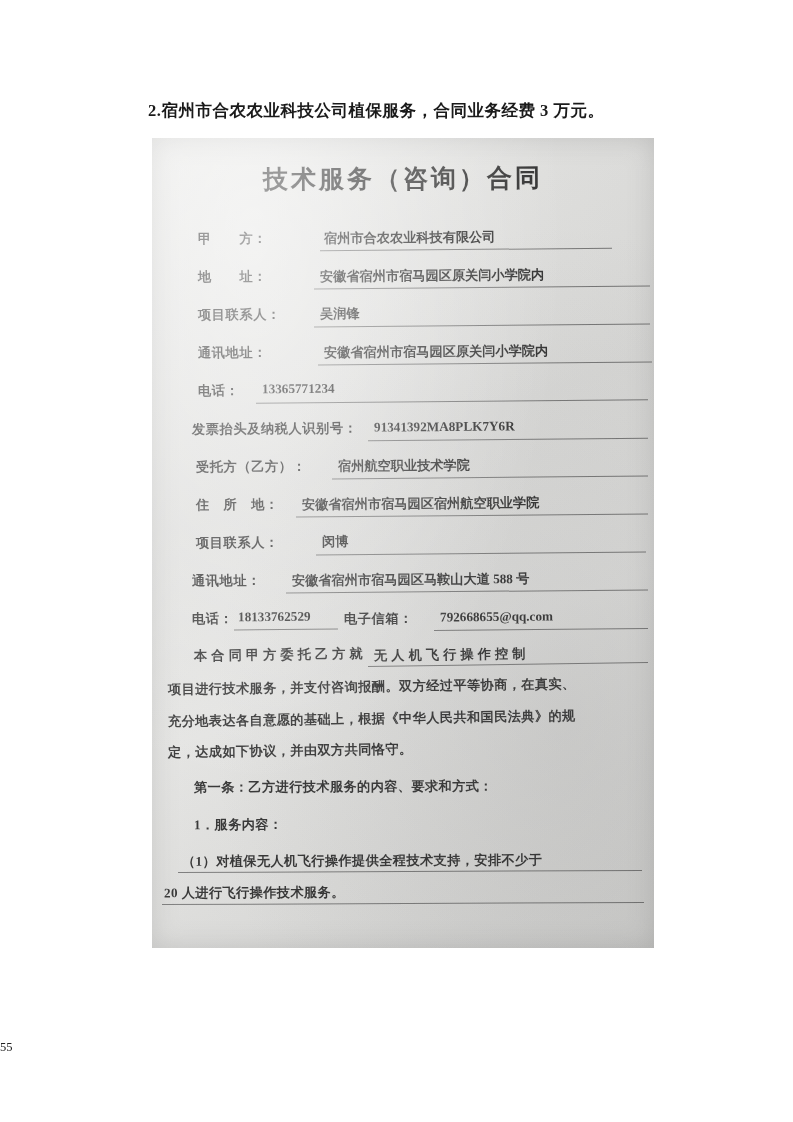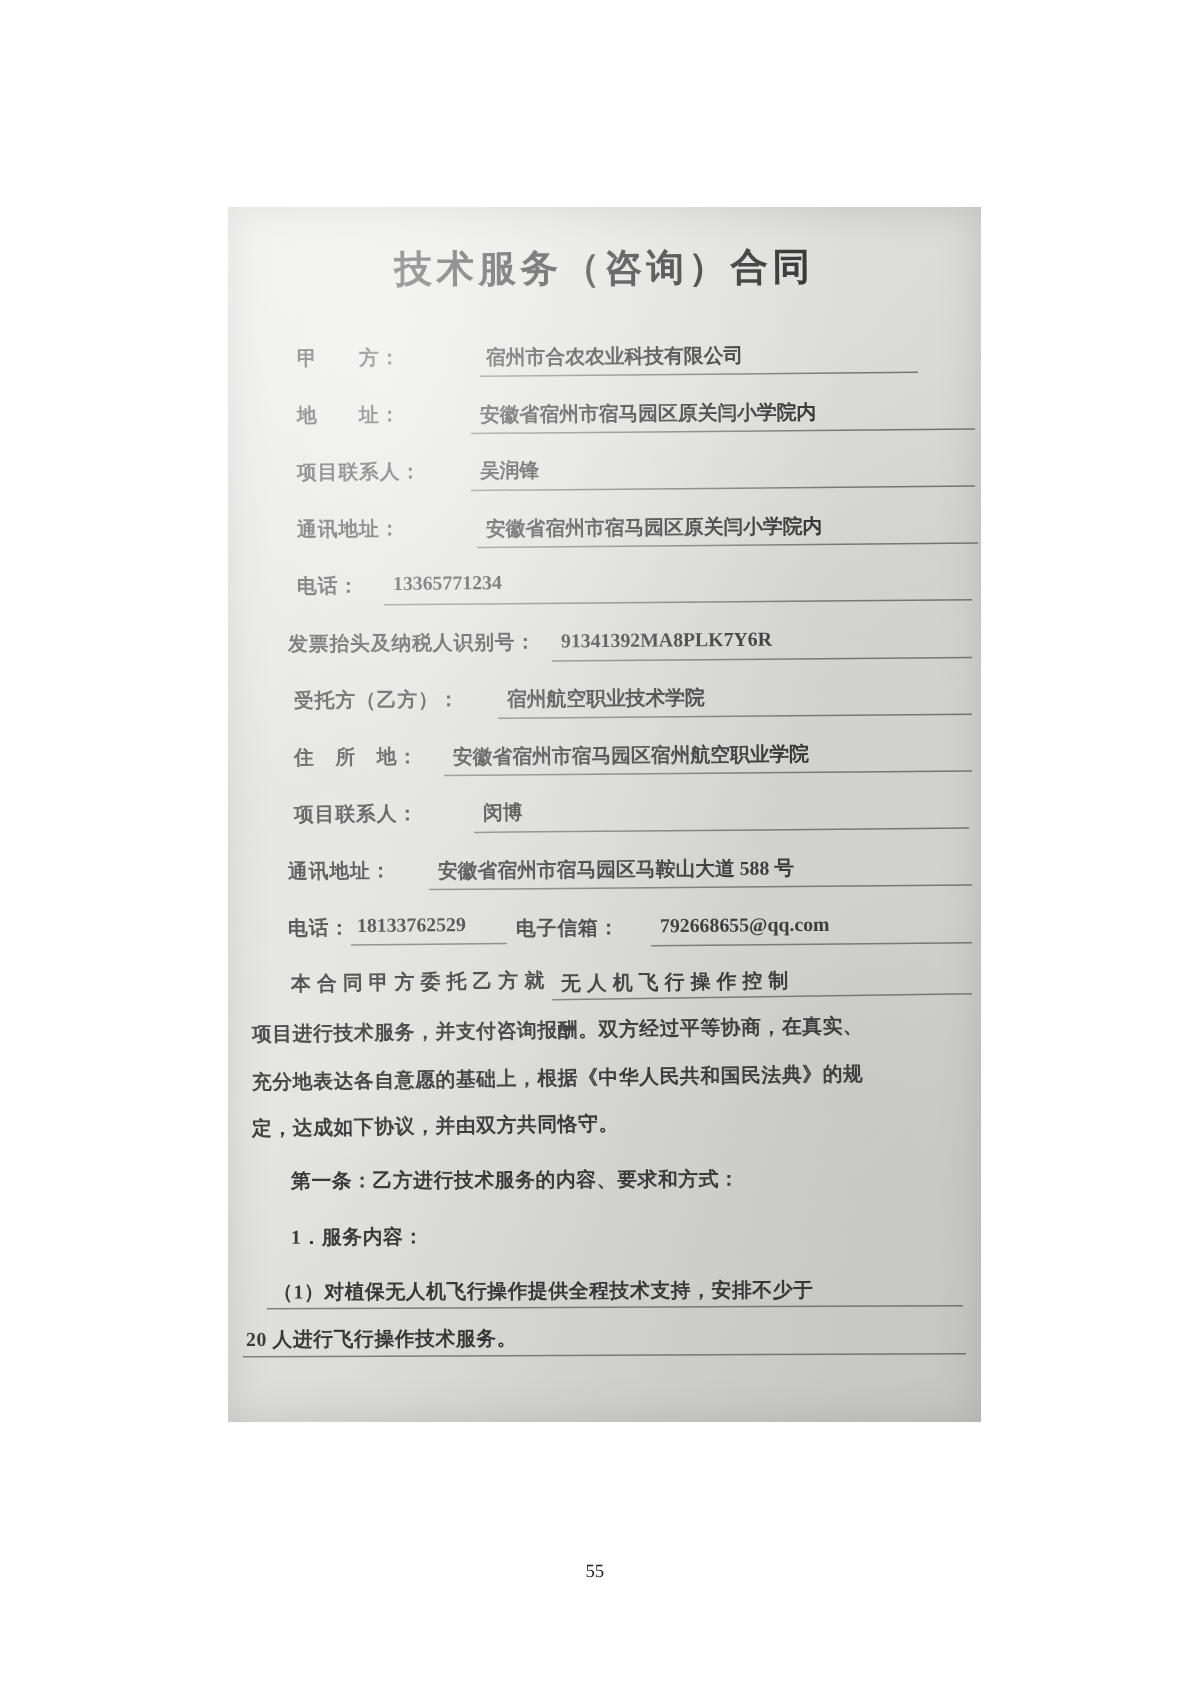--- a/index.html
+++ b/index.html
@@ -93,34 +93,35 @@
     line-height: 26px;
     color: #1f1f1f;
     letter-spacing: 0.4px;
     font-family: "Liberation Serif", serif;
   }
   .pageno {
     position: absolute;
     left: 0;
     top: 1040px;
     width: 793px;
-    text-align: center;
+    text-align: left;
     font-size: 12.5px;
     color: #222;
     font-family: "Liberation Serif", serif;
   }
   .rot1 { transform: rotate(-0.5deg); }
   .rot2 { transform: rotate(-0.8deg); }
   .rot3 { transform: rotate(-0.25deg); }
 </style>
 </head>
 <body>
 
 <div class="page">
 
+  <div class="heading">2.宿州市合农农业科技公司植保服务，合同业务经费 3 万元。</div>
 
   <div class="scan">
     <div class="scan-inner">
 
       <div class="doc-title">技术服务（咨询）合同</div>
 
       <div class="fld lbl rot1" style="left:46px; top:92px;">甲　　方：</div>
       <div class="fld val rot1" style="left:172px; top:91px;">宿州市合农农业科技有限公司</div>
       <div class="rule rot1" style="left:168px; top:111px; width:292px;"></div>
 

